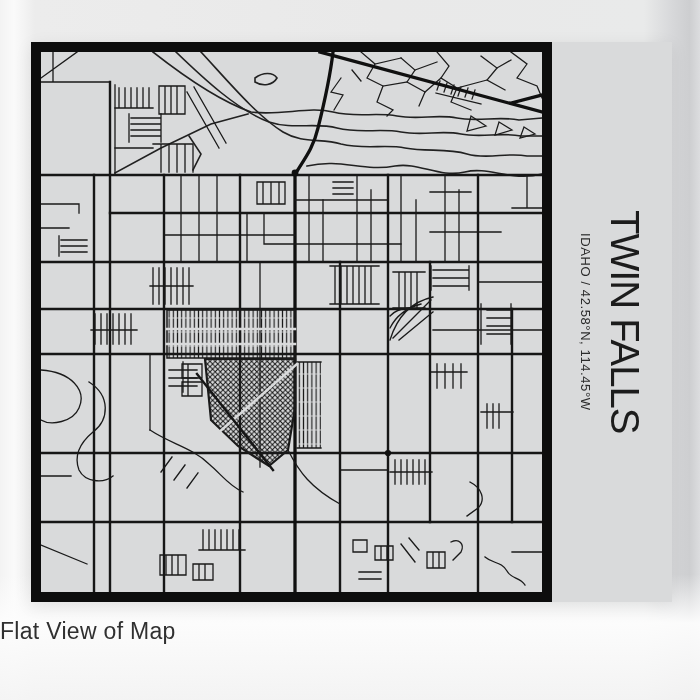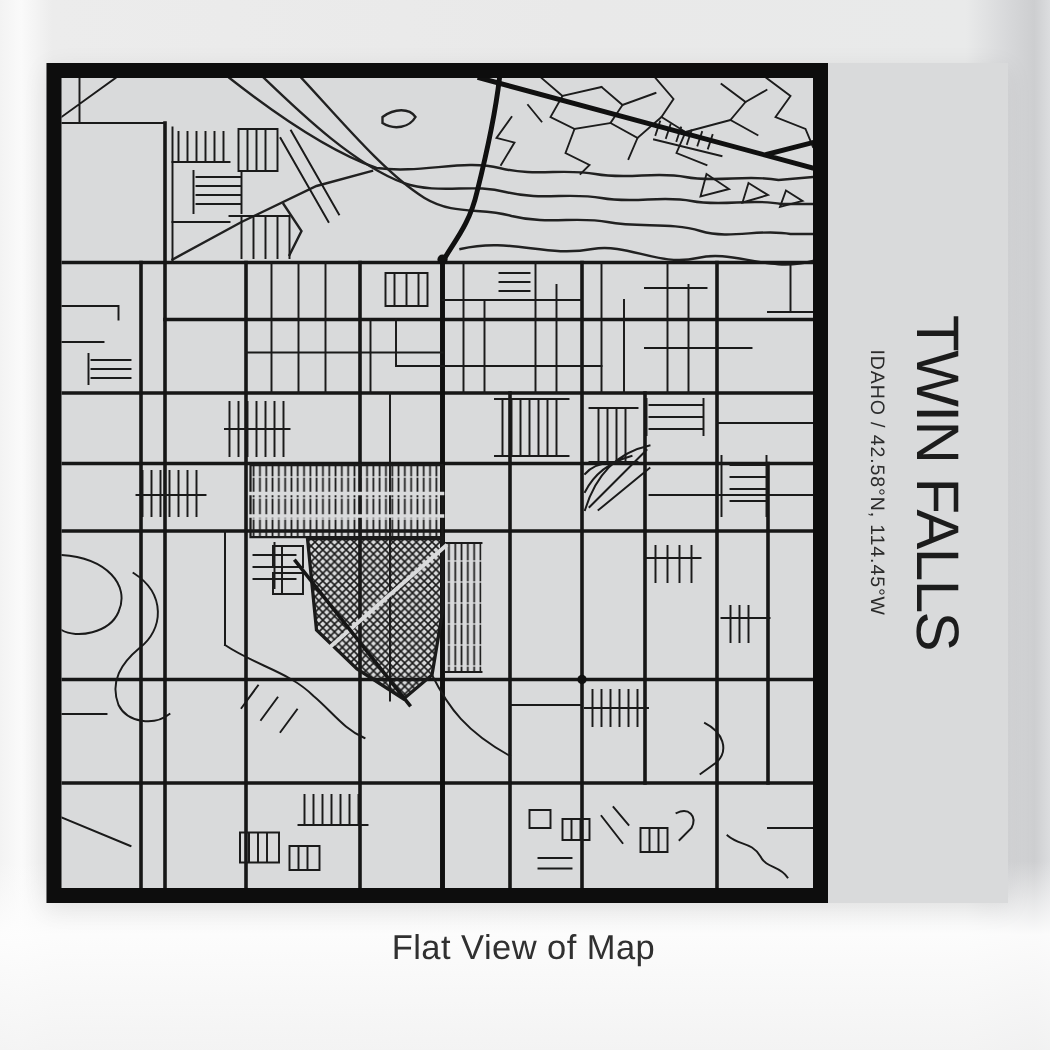--- a/index.html
+++ b/index.html
@@ -36,21 +36,21 @@
     writing-mode:vertical-rl;text-orientation:mixed;
     font-size:40px;letter-spacing:-1px;color:var(--title-text);
     font-weight:400;white-space:nowrap;
   }
   .city-subtitle{
     writing-mode:vertical-rl;text-orientation:mixed;
     font-size:13px;letter-spacing:.6px;color:#2b2b2b;
     font-weight:400;white-space:nowrap;
   }
   .caption{
-    position:absolute;left:0;top:618px;width:698px;text-align:center;
+    position:absolute;left:0;top:618px;width:698px;text-align:left;
     font-size:23px;color:var(--caption-text);letter-spacing:.3px;font-weight:400;
   }
 </style>
 </head>
 <body>
 
 <div class="stage">
   <div class="product">
 
     <div class="map-frame">

